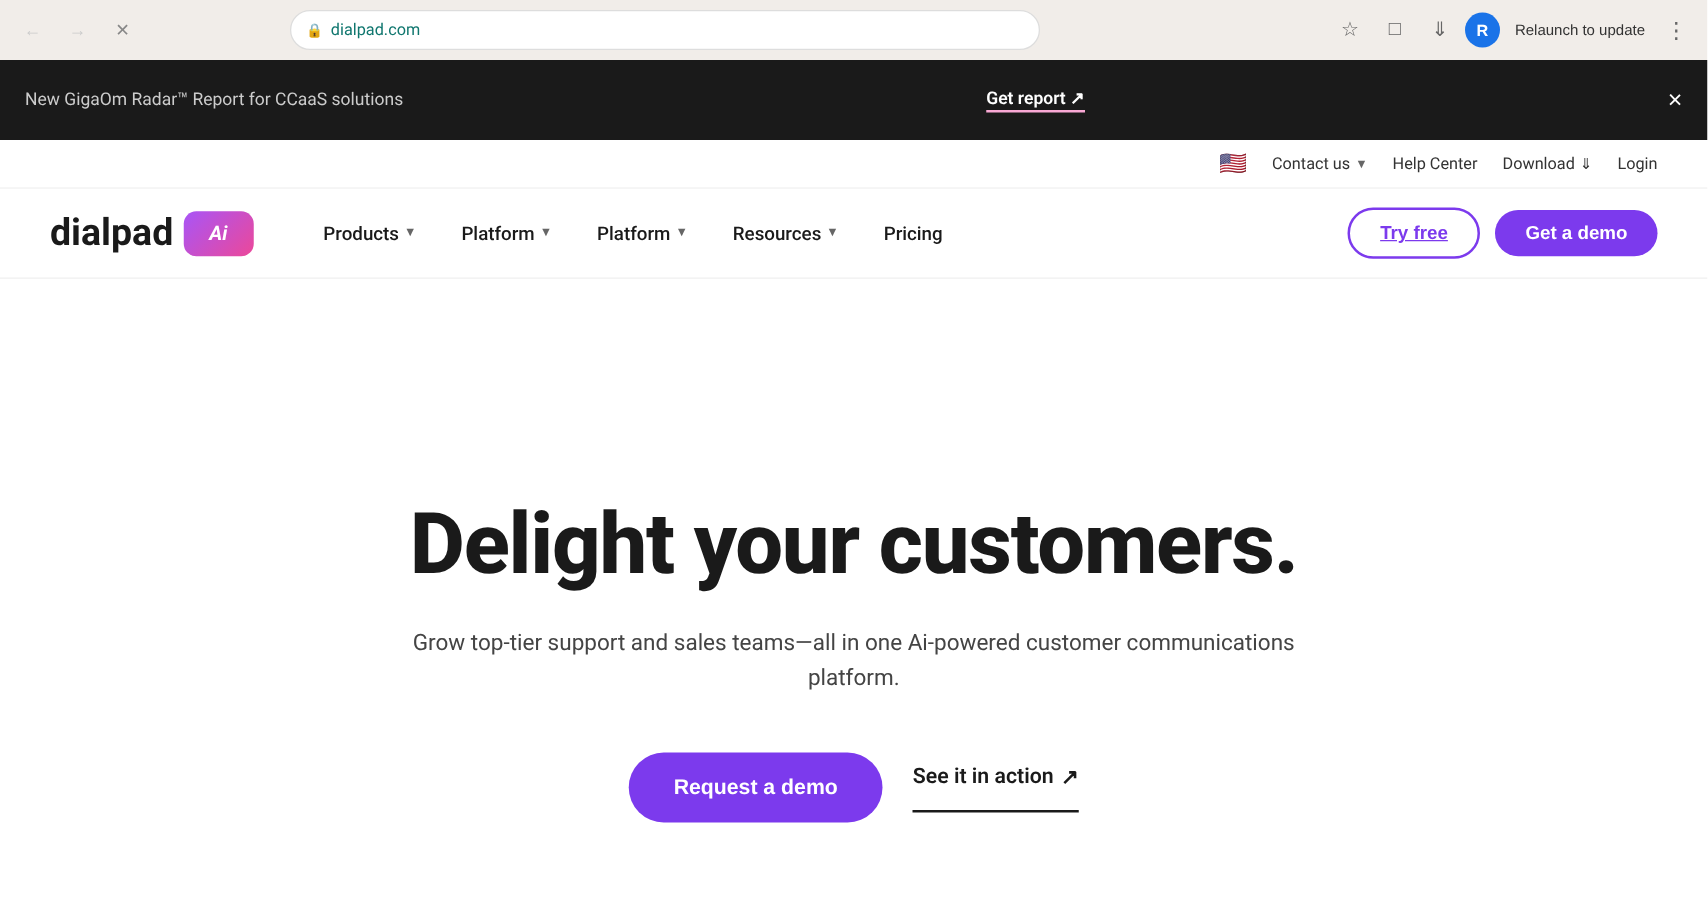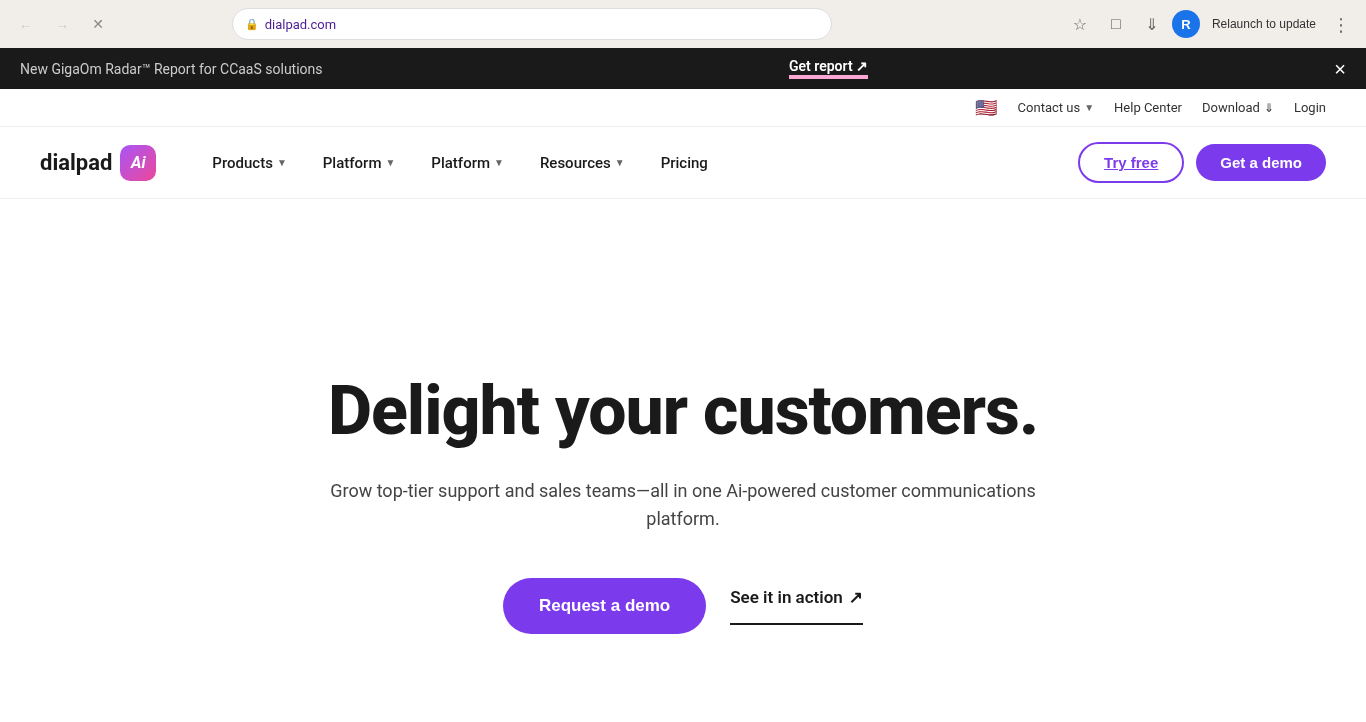--- a/index.html
+++ b/index.html
@@ -35,21 +35,21 @@
       border: 1px solid #ddd;
       display: flex;
       align-items: center;
       padding: 4px 12px;
       gap: 6px;
       height: 32px;
       max-width: 600px;
       margin: 0 auto;
     }
     .address-bar-icon { color: #888; font-size: 11px; }
-    .address-text { font-size: 13px; color: #4c1d95; flex: 1; }
+    .address-text { font-size: 13px; color: #0f766e; flex: 1; }
     .browser-actions {
       display: flex;
       align-items: center;
       gap: 4px;
       margin-left: auto;
     }
     .browser-action-btn {
       width: 32px; height: 32px;
       border-radius: 50%;
       border: none;
@@ -87,31 +87,31 @@
     }
 
     
     .announcement-banner {
       background: #1a1a1a;
       color: #fff;
       display: flex;
       align-items: center;
       justify-content: space-between;
       padding: 0 20px;
-      height: 41px;
+      height: 64px;
     }
     .announcement-text {
       font-size: 14px;
       color: #ccc;
     }
     .announcement-link {
       color: #fff;
       font-weight: 600;
       text-decoration: none;
-      border-bottom: 4px solid #f9a8d4;
+      border-bottom: 2px solid #f9a8d4;
       padding-bottom: 1px;
       font-size: 14px;
     }
     .announcement-close {
       background: none;
       border: none;
       color: #fff;
       font-size: 20px;
       cursor: pointer;
       line-height: 1;
@@ -156,28 +156,28 @@
       position: relative;
     }
     .logo-area {
       display: flex;
       align-items: center;
       gap: 8px;
       margin-right: 40px;
       text-decoration: none;
     }
     .logo-text {
-      font-size: 22px;
+      font-size: 30px;
       font-weight: 700;
       color: #1a1a1a;
     }
     .logo-badge {
       background: linear-gradient(135deg, #a855f7, #ec4899);
       border-radius: 10px;
-      width: 36px;
+      width: 56px;
       height: 36px;
       display: flex;
       align-items: center;
       justify-content: center;
     }
     .logo-badge-inner {
       color: #fff;
       font-size: 16px;
       font-weight: 700;
       font-style: italic;

